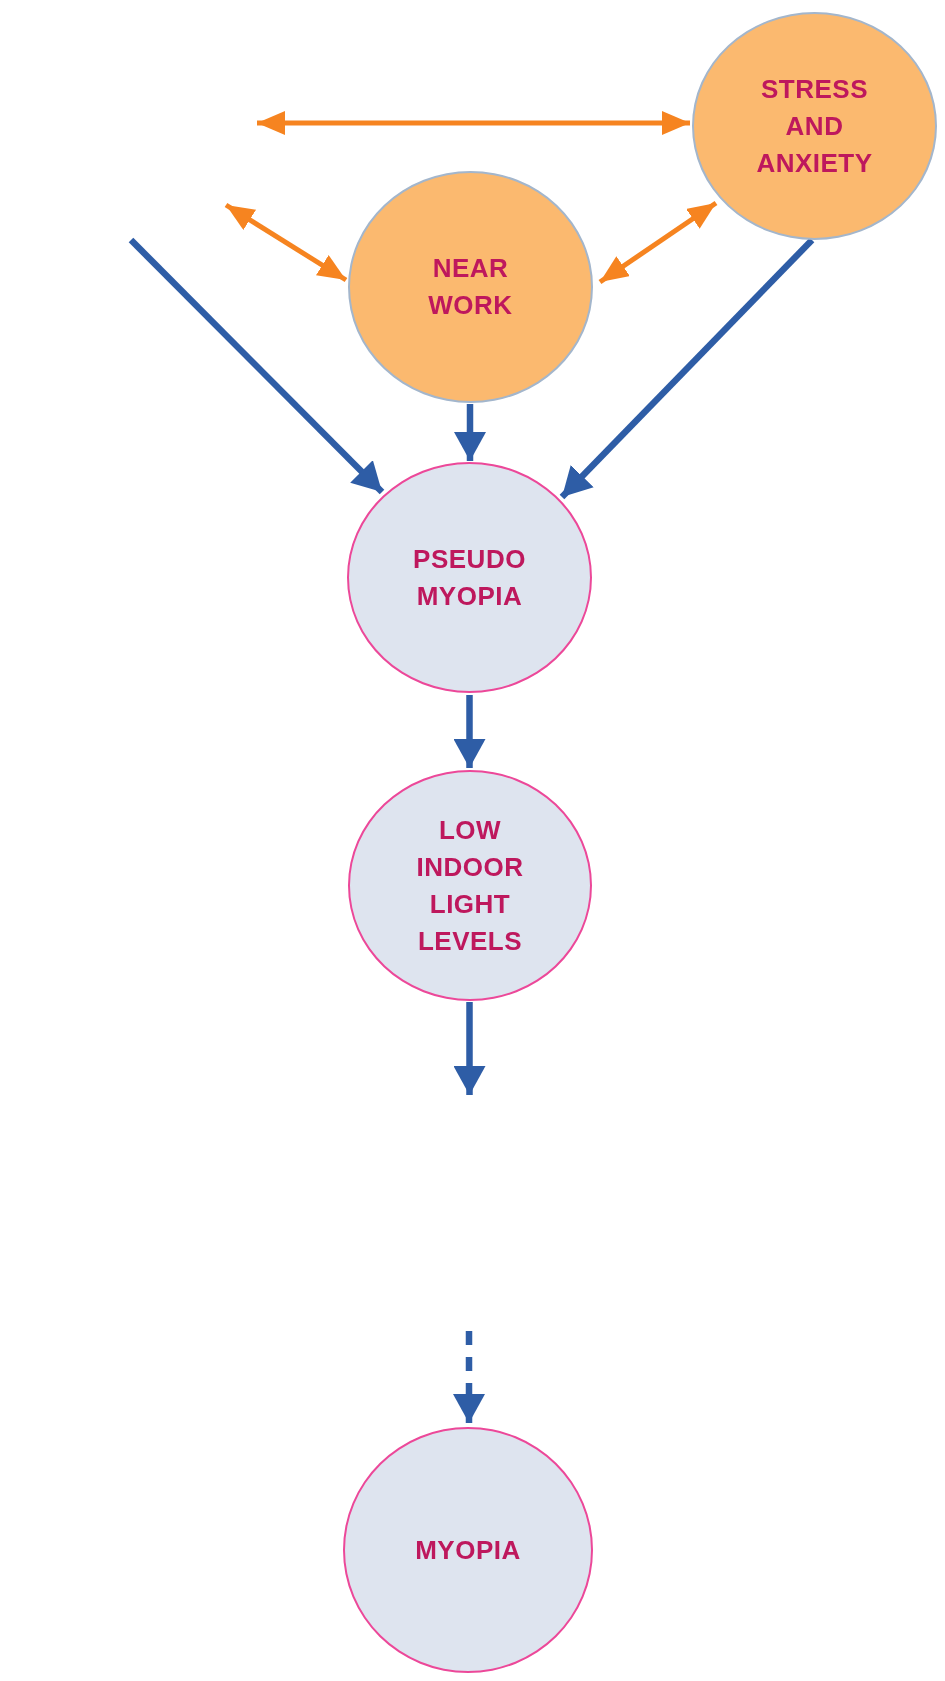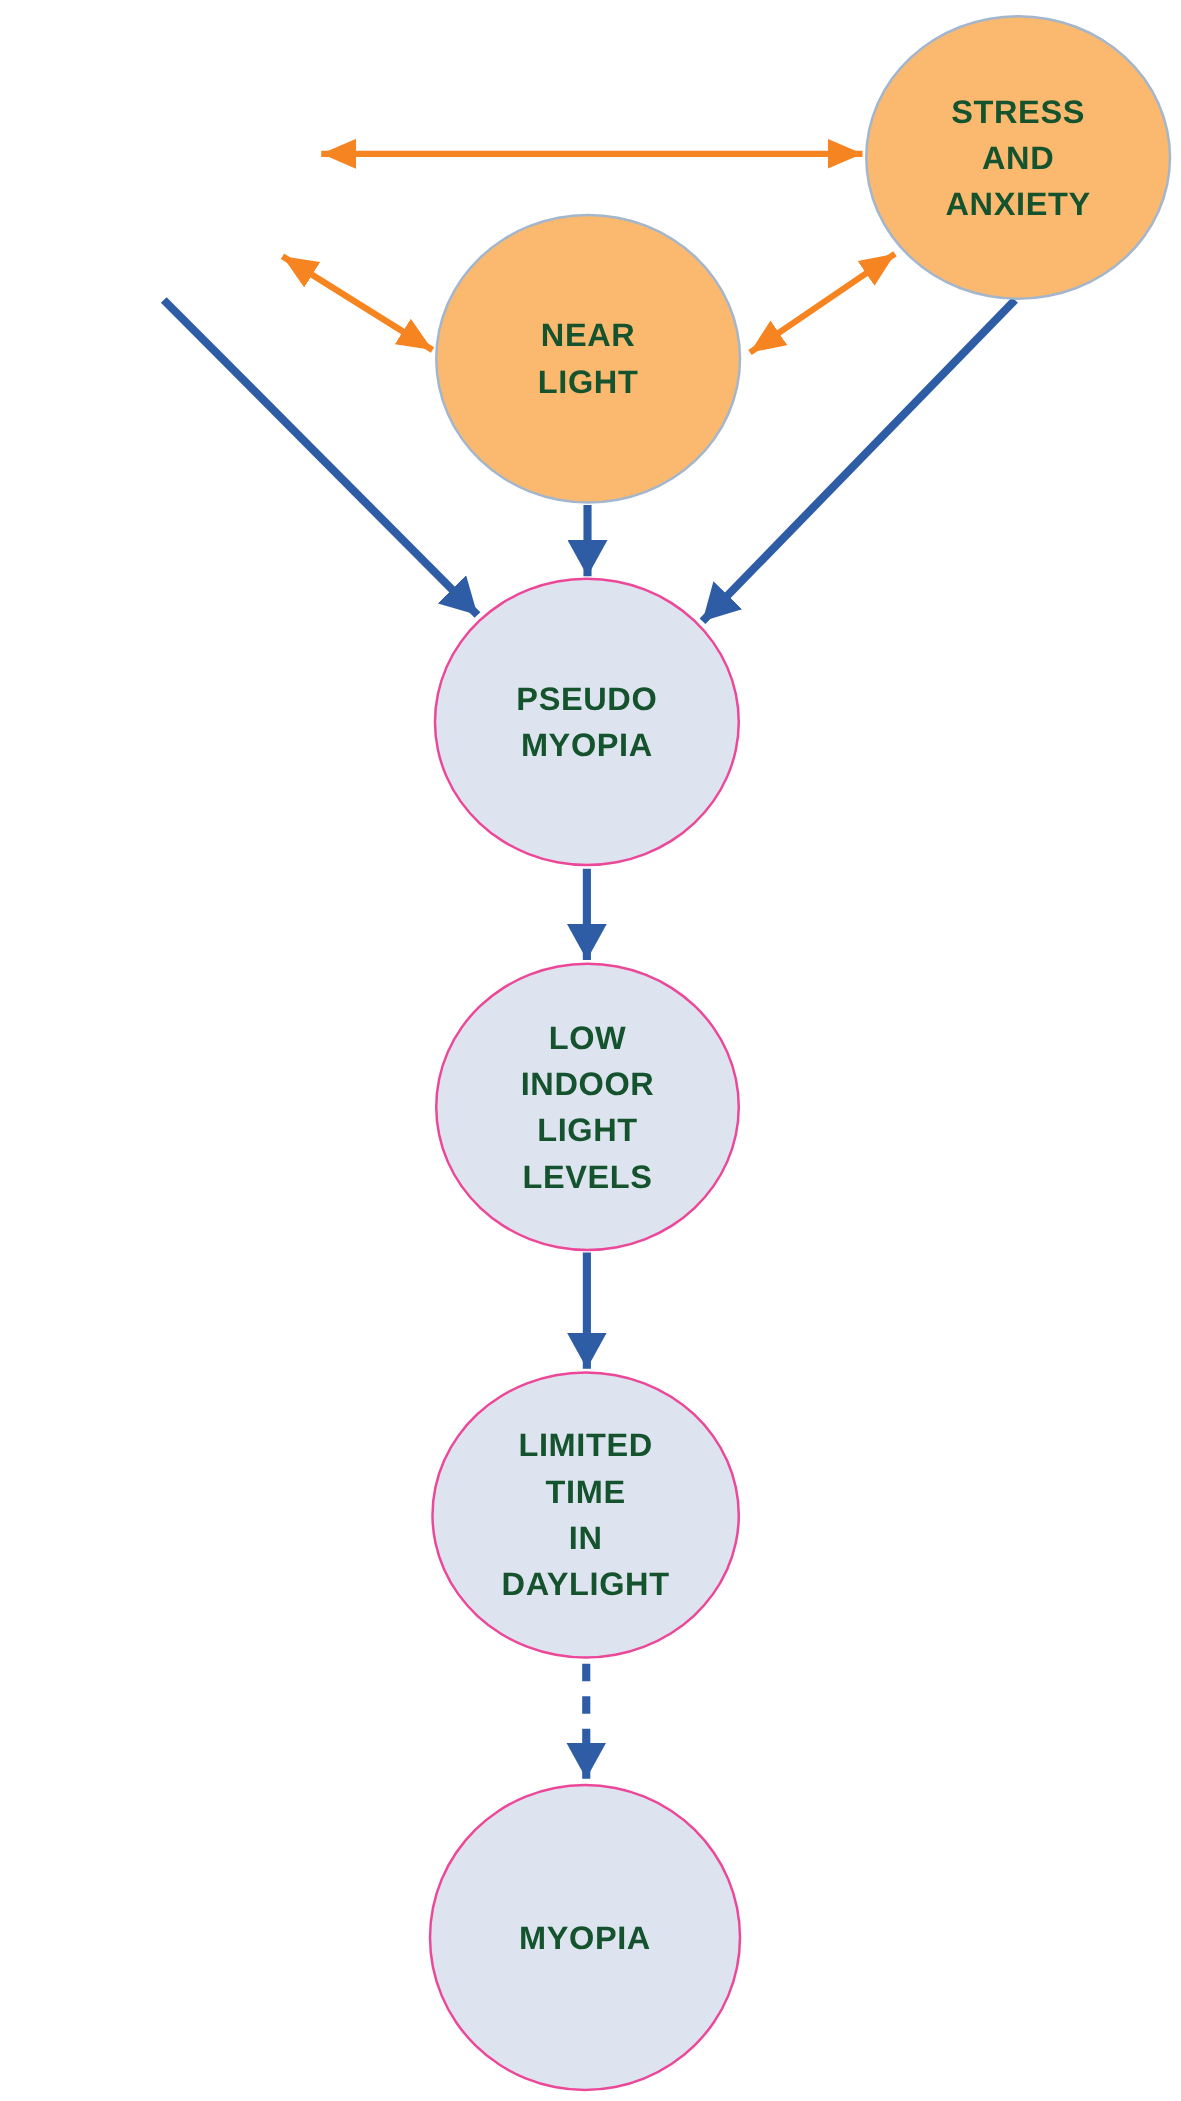--- a/index.html
+++ b/index.html
@@ -19,21 +19,21 @@
     text-align:center;
   }
   .node-orange{background:#FBB96F;border:2px solid #A3B6CC;}
   .node-light{background:#DEE4EF;border:2px solid #ec4899;}
   .node-label{
     white-space:pre-line;
     font-weight:bold;
     font-size:26px;
     line-height:37px;
     letter-spacing:0.5px;
-    color:#14532d;
+    color:#be185d;
   }
 </style>
 </head>
 <body>
 
 <div id="canvas">
 
   <svg id="edges-layer" width="945" height="1681" viewBox="0 0 945 1681" xmlns="http://www.w3.org/2000/svg">
     <defs>
       <marker id="arrowOe" markerUnits="userSpaceOnUse" markerWidth="28" markerHeight="24" refX="28" refY="12" orient="auto">
@@ -61,39 +61,33 @@
 
 
   <div class="node node-orange" style="left:692px;top:12px;width:245px;height:228px;">
     <span class="node-label">STRESS
 AND
 ANXIETY</span>
   </div>
 
   <div class="node node-orange" style="left:348px;top:171px;width:245px;height:232px;">
     <span class="node-label">NEAR
-LIGHT</span>
+WORK</span>
   </div>
 
   <div class="node node-light" style="left:347px;top:462px;width:245px;height:231px;">
     <span class="node-label">PSEUDO
 MYOPIA</span>
   </div>
 
   <div class="node node-light" style="left:348px;top:770px;width:244px;height:231px;">
     <span class="node-label">LOW
 INDOOR
 LIGHT
 LEVELS</span>
   </div>
 
-  <div class="node node-light" style="left:345px;top:1097px;width:247px;height:230px;">
-    <span class="node-label">LIMITED
-TIME
-IN
-DAYLIGHT</span>
-  </div>
 
   <div class="node node-light" style="left:343px;top:1427px;width:250px;height:246px;">
     <span class="node-label">MYOPIA</span>
   </div>
 
 </div>
 
 </body></html>

